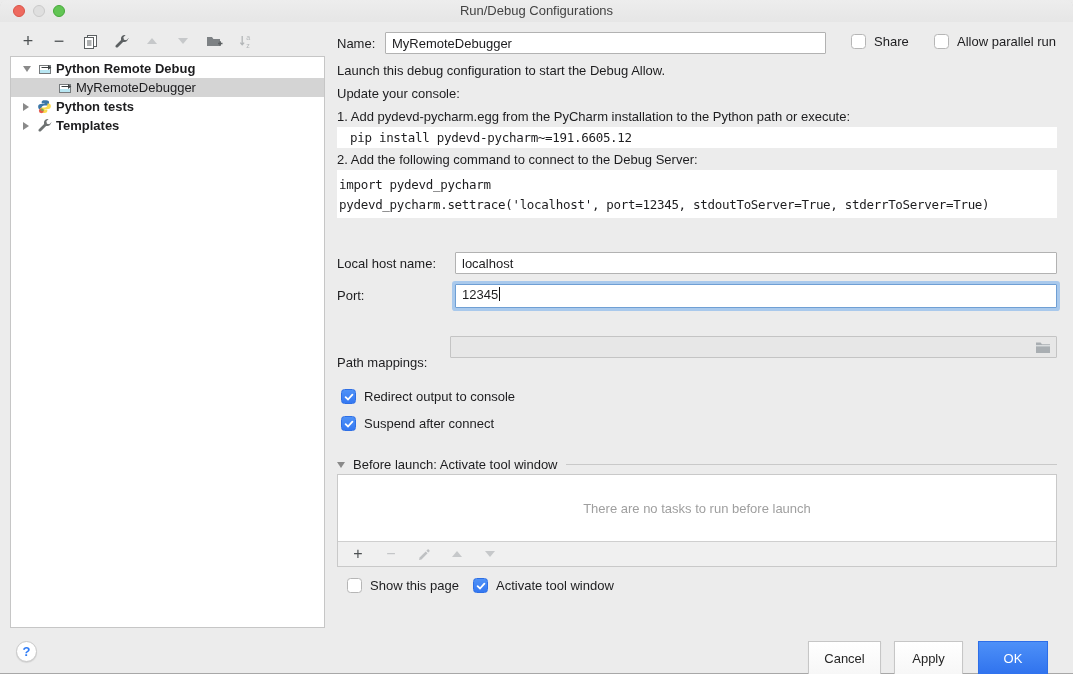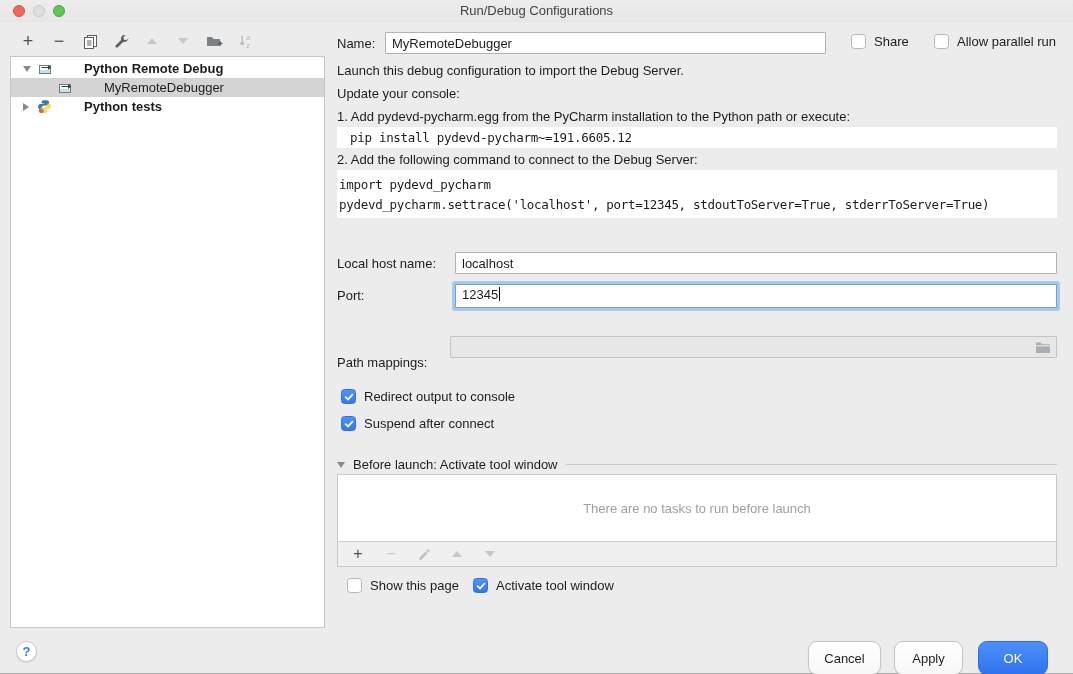--- a/index.html
+++ b/index.html
@@ -30,21 +30,21 @@
   .glyph.dim{color:#c2c4c6;}
   .tri-up{width:0;height:0;border-left:5px solid transparent;border-right:5px solid transparent;border-bottom:6px solid #c6c8ca;}
   .tri-dn{width:0;height:0;border-left:5px solid transparent;border-right:5px solid transparent;border-top:6px solid #c6c8ca;}
   
   .tree-panel{position:absolute;left:10px;top:56px;width:315px;height:572px;
     background:#ffffff;border:1px solid #c6c6c6;box-sizing:border-box;padding-top:2px;}
   .tree-row{display:flex;align-items:center;height:19px;padding-left:12px;font-size:13px;color:#1d1d1f;}
   .tree-row.selected{background:#d4d4d4;}
   .tree-row .chev{width:14px;display:flex;justify-content:flex-start;}
   .tree-row .ico{width:19px;display:flex;align-items:center;}
-  .tree-row .lbl{white-space:nowrap;margin-left:28px;}
+  .tree-row .lbl{white-space:nowrap;}
   .tree-row .lbl.bold{font-weight:bold;}
   .tree-row.child{padding-left:46px;}
   .tri-exp{width:0;height:0;border-left:4.5px solid transparent;border-right:4.5px solid transparent;border-top:6px solid #8a8a8a;}
   .tri-col{width:0;height:0;border-top:4.5px solid transparent;border-bottom:4.5px solid transparent;border-left:6px solid #8a8a8a;}
   
   .right-pane{position:absolute;left:337px;top:0;width:720px;height:640px;}
   .abs{position:absolute;}
   .txt{font-size:13px;color:#1d1d1f;white-space:nowrap;}
   .mono{font-family:"DejaVu Sans Mono",monospace;font-size:12.5px;letter-spacing:-0.3px;color:#1d1d1f;white-space:nowrap;}
   .white-strip{background:#ffffff;}
@@ -65,21 +65,21 @@
   .cb-row{display:flex;align-items:center;gap:8px;font-size:13px;color:#1d1d1f;white-space:nowrap;}
   
   .bl-header{display:flex;align-items:center;font-size:13px;color:#1d1d1f;width:720px;}
   .bl-header .rule{flex:1;height:1px;background:#c9c9c9;margin-left:8px;}
   .task-panel{border:1px solid #c9c9c9;box-sizing:border-box;width:720px;background:#fff;}
   .task-empty{height:66px;display:flex;align-items:center;justify-content:center;
     font-size:13px;color:#9f9f9f;}
   .task-toolbar{height:24px;background:#f0f0f0;border-top:1px solid #cfcfcf;
     display:flex;align-items:center;gap:15px;padding-left:11px;}
   
-  .btn{position:absolute;height:21px;border-radius:9px;border:1px solid #c6c6c6;
+  .btn{position:absolute;height:21px;border-radius:0;border:1px solid #c6c6c6;
     background:linear-gradient(#ffffff,#f7f7f7);font-family:"Liberation Sans",sans-serif;
     font-size:13px;color:#262626;display:flex;align-items:center;justify-content:center;
     box-sizing:border-box;padding:16px 12px;box-shadow:0 0.5px 1px rgba(0,0,0,.12);}
   .btn.primary{background:linear-gradient(#4d90f8,#3073ee);border-color:#2d6ee8;color:#fff;}
   .help{position:absolute;left:16px;top:641px;width:21px;height:21px;border-radius:50%;
     background:#fff;border:1px solid #c9c9c9;color:#2f7cf6;font-size:13px;font-weight:bold;
     display:flex;align-items:center;justify-content:center;box-sizing:border-box;
     box-shadow:0 1px 1px rgba(0,0,0,.10);}
 </style>
 </head>
@@ -169,40 +169,51 @@
       <span class="ico">
         <svg width="15" height="15" viewBox="0 0 16 16">
           <path fill="#3b77a7" d="M7.8 1.2c-1.6 0-2.8.7-2.8 2v1.6h3v.6H3.9C2.4 5.4 1.2 6.5 1.2 8.2s1 2.9 2.4 2.9h1.3V9.5c0-1.4 1.2-2.6 2.8-2.6h2.9c1.2 0 2.2-1 2.2-2.2V3.2c0-1.2-1.3-2-2.9-2z"></path>
           <path fill="#fadb4e" d="M8.2 14.8c1.6 0 2.8-.7 2.8-2v-1.6H8v-.6h4.1c1.5 0 2.7-1.1 2.7-2.8s-1-2.9-2.4-2.9h-1.3v1.6c0 1.4-1.2 2.6-2.8 2.6H5.4c-1.2 0-2.2 1-2.2 2.2v1.5c0 1.2 1.3 2 2.9 2z"></path>
           <circle cx="4.6" cy="12.6" r="2.6" fill="#e4584d"></circle>
           <path d="M4.6 12.6 L4.6 10 A2.6 2.6 0 0 1 7.2 12.6 z" fill="#6cc24a"></path>
         </svg>
       </span>
       <span class="lbl bold">Python tests</span>
     </div>
+    <div class="tree-row">
+      <span class="chev">
+          <span class="tri-col"></span>
+        </span>
+      <span class="ico">
+        <svg width="15" height="15" viewBox="0 0 16 16">
+          <path fill="#6f7373" d="M15 4.6c0 2.2-1.8 4-4 4-.4 0-.9-.1-1.3-.2l-5.6 5.6c-.6.6-1.5.6-2.1 0s-.6-1.5 0-2.1l5.6-5.6C7.5 5.9 7.4 5.4 7.4 5c0-2.2 1.8-4 4-4 .3 0 .7 0 1 .1L10 3.5l.6 2.5 2.5.6 2.4-2.4c.1.3.1.6.1.8z"></path>
+        </svg>
+      </span>
+      <span class="lbl bold">Templates</span>
+    </div>
   </div>
 
   <div class="right-pane">
 
     <div class="abs txt" style="left:0;top:36px;">Name:</div>
     <input class="abs text-input" style="left: 48px; top: 32px; width: 441px;" type="text" value="MyRemoteDebugger">
     <div class="abs cb-row" style="left:514px;top:34px;">
       <span class="cb">
         
       </span>
       <span>Share</span>
     </div>
     <div class="abs cb-row" style="left:597px;top:34px;">
       <span class="cb">
         
       </span>
       <span>Allow parallel run</span>
     </div>
 
-    <div class="abs txt" style="left:0;top:63px;">Launch this debug configuration to import the Debug Server.</div>
+    <div class="abs txt" style="left:0;top:63px;">Launch this debug configuration to start the Debug Allow.</div>
     <div class="abs txt" style="left:0;top:86px;">Update your console:</div>
     <div class="abs txt" style="left:0;top:109px;">1. Add pydevd-pycharm.egg from the PyCharm installation to the Python path or execute:</div>
     <div class="abs white-strip" style="left:0;top:127px;width:720px;height:21px;">
       <div class="mono" style="padding:3px 0 0 13px;">pip install pydevd-pycharm~=191.6605.12</div>
     </div>
     <div class="abs txt" style="left:0;top:152px;">2. Add the following command to connect to the Debug Server:</div>
     <div class="abs white-strip" style="left:0;top:170px;width:720px;height:48px;">
       <div class="mono" style="padding:5px 0 0 2px;line-height:20px;">import pydevd_pycharm</div>
       <div class="mono" style="padding:0 0 0 2px;line-height:20px;">pydevd_pycharm.settrace('localhost', port=12345, stdoutToServer=True, stderrToServer=True)</div>
     </div>

